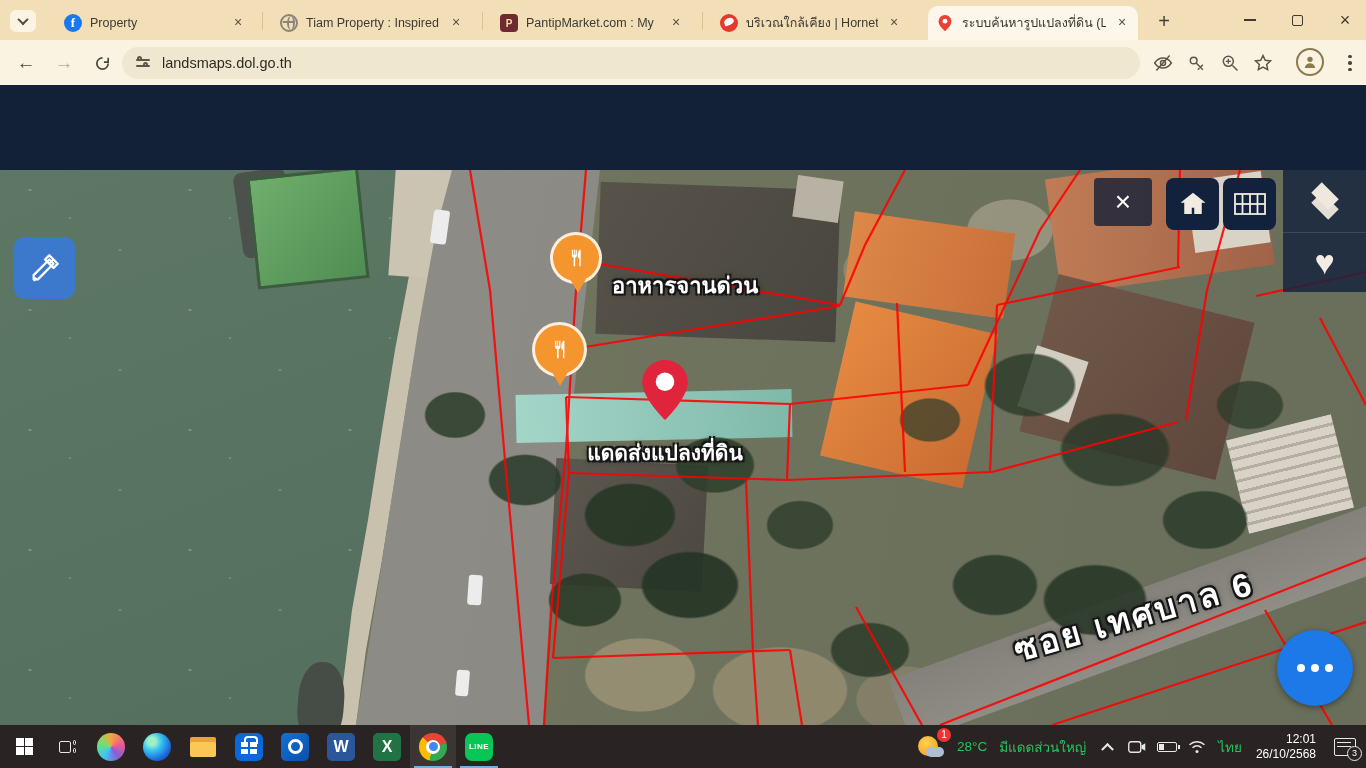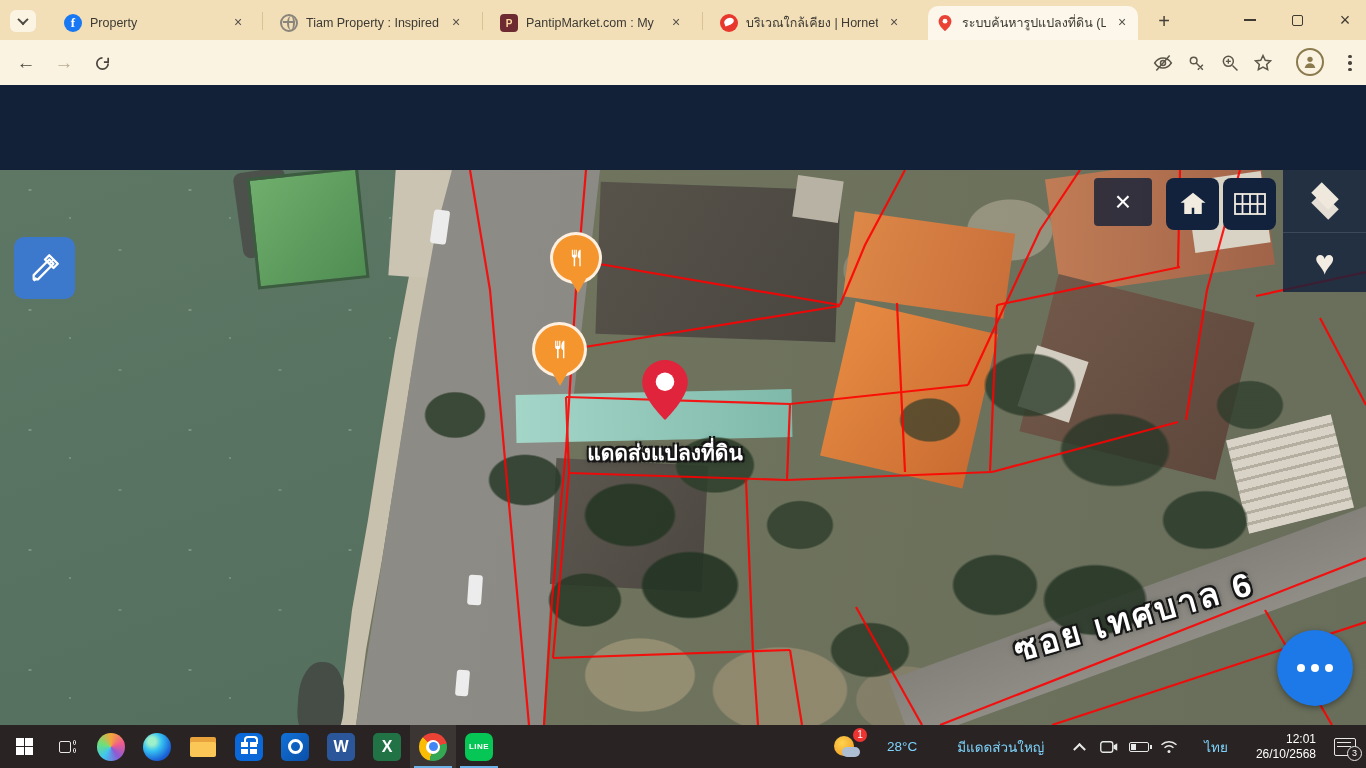--- a/index.html
+++ b/index.html
@@ -177,21 +177,21 @@
   .chrome { border-radius:50%; background:conic-gradient(from -45deg, #ea4335 0 120deg, #34a853 120deg 240deg, #fbbc05 240deg 360deg); position:relative; }
   .chrome:before { content:""; position:absolute; left:7px; top:7px; width:14px; height:14px; border-radius:50%; background:#fff; }
   .chrome:after { content:""; position:absolute; left:9.5px; top:9.5px; width:9px; height:9px; border-radius:50%; background:#4285f4; }
   .line-app { background:#06c755; border-radius:7px; display:flex; align-items:center; justify-content:center; }
   .line-app span { color:#fff; font-size:8px; font-weight:bold; letter-spacing:.5px; }
   .tray { margin-left:auto; display:flex; align-items:center; height:43px; }
   .weather { position:relative; width:30px; height:30px; }
   .weather .sun { position:absolute; left:1px; top:4px; width:20px; height:20px; border-radius:50%; background:radial-gradient(circle at 40% 35%, #ffd34d, #f09524); }
   .weather .cloud { position:absolute; left:9px; top:15px; width:18px; height:10px; border-radius:8px; background:#aebfd4; }
   .badge { position:absolute; right:-4px; top:-4px; min-width:14px; height:14px; border-radius:7px; background:#e33; color:#fff; font-size:10px; display:flex; align-items:center; justify-content:center; padding:0 3px; }
-  .traytxt { color:#7dd3fc; font-size:13.5px; margin:0 20px; white-space:nowrap; }
+  .traytxt { color:#22c55e; font-size:13.5px; margin:0 6px; white-space:nowrap; }
   .tray-ic { width:26px; height:43px; display:flex; align-items:center; justify-content:center; cursor:pointer; margin:0 2px; }
   .chevup { width:9px; height:9px; border-left:2px solid #e8e8e8; border-top:2px solid #e8e8e8; transform:rotate(45deg) translate(2px,2px); }
   .battery { width:20px; height:10px; border:1.5px solid #e8e8e8; border-radius:2px; position:relative; }
   .battery:before { content:""; position:absolute; right:-4px; top:2px; width:2px; height:4px; background:#e8e8e8; }
   .battery:after { content:""; position:absolute; left:1px; top:1px; bottom:1px; width:5px; background:#e8e8e8; }
   .clockblock { display:flex; flex-direction:column; align-items:flex-end; justify-content:center; color:#fff; font-size:12px; line-height:15px; margin:0 8px; cursor:default; }
   .notif { position:relative; width:22px; height:18px; border:1.6px solid #e8e8e8; border-radius:2px; }
   .notif:before { content:""; position:absolute; left:2px; top:3px; width:14px; height:1.6px; background:#e8e8e8; box-shadow:0 4px 0 #e8e8e8; }
   .notif .nbadge { position:absolute; right:-7px; bottom:-6px; width:15px; height:15px; border-radius:50%; border:1.4px solid #e8e8e8; background:#292423; color:#fff; font-size:9px; display:flex; align-items:center; justify-content:center; }
 </style>
@@ -251,20 +251,29 @@
   </div>
 
   <div class="toolbar">
     <div class="navbtn" style="left:12px;">←</div>
     <div class="navbtn disabled" style="left:50px;">→</div>
     <div class="navbtn" style="left:88px;">
       <svg width="17" height="17" viewBox="0 0 24 24">
           <path d="M12 4a8 8 0 1 0 8 8" fill="none" stroke="#4a463d" stroke-width="2.4"></path>
           <path d="M20 4v6h-6" fill="none" stroke="#4a463d" stroke-width="2.4"></path>
         </svg>
+    </div>
+    <div class="omnibox">
+      <span class="tune-icon">
+          <i></i>
+          <i></i>
+          <b></b>
+          <b></b>
+        </span>
+      <span class="urltext">landsmaps.dol.go.th</span>
     </div>
     <div class="tb-ic" style="left:1150px;">
       <svg width="20" height="20" viewBox="0 0 24 24">
           <path d="M2 12s4-6 10-6 10 6 10 6-4 6-10 6S2 12 2 12z" fill="none" stroke="#5c574a" stroke-width="1.8"></path>
           <circle cx="12" cy="12" r="3" fill="none" stroke="#5c574a" stroke-width="1.8"></circle>
           <line x1="4" y1="21" x2="20" y2="3" stroke="#5c574a" stroke-width="1.8"></line>
         </svg>
     </div>
     <div class="tb-ic" style="left:1184px;">
       <svg width="20" height="20" viewBox="0 0 24 24">
@@ -380,20 +389,21 @@
         <path d="M1265,440 L1332,555"></path>
       </g>
     </svg>
 
     <div class="poi" style="left:550px;top:62px;">
       <svg width="20" height="20" viewBox="0 0 24 24">
           <path d="M7 2v7c0 1.6 1 2.4 2.2 2.6V22h1.8V11.6C12.2 11.4 13 10.6 13 9V2h-1.4v6h-1.1V2h-1.1v6H8.4V2H7z" fill="#fff"></path>
           <path d="M16.5 2c-1.6 1.2-2.5 4-2.5 7 0 2 .8 3.2 2 3.6V22h1.6V2h-1.1z" fill="#fff"></path>
         </svg>
     </div>
+    <div class="maplabel" style="left:612px;top:98px;font-size:22px;">อาหารจานด่วน</div>
 
     <div class="poi" style="left:532px;top:152px;width:55px;height:55px;">
       <svg width="21" height="21" viewBox="0 0 24 24">
           <path d="M7 2v7c0 1.6 1 2.4 2.2 2.6V22h1.8V11.6C12.2 11.4 13 10.6 13 9V2h-1.4v6h-1.1V2h-1.1v6H8.4V2H7z" fill="#fff"></path>
           <path d="M16.5 2c-1.6 1.2-2.5 4-2.5 7 0 2 .8 3.2 2 3.6V22h1.6V2h-1.1z" fill="#fff"></path>
         </svg>
     </div>
 
     <div class="abs" style="left:642px;top:190px;">
       <svg width="46" height="60" viewBox="0 0 44 58">

